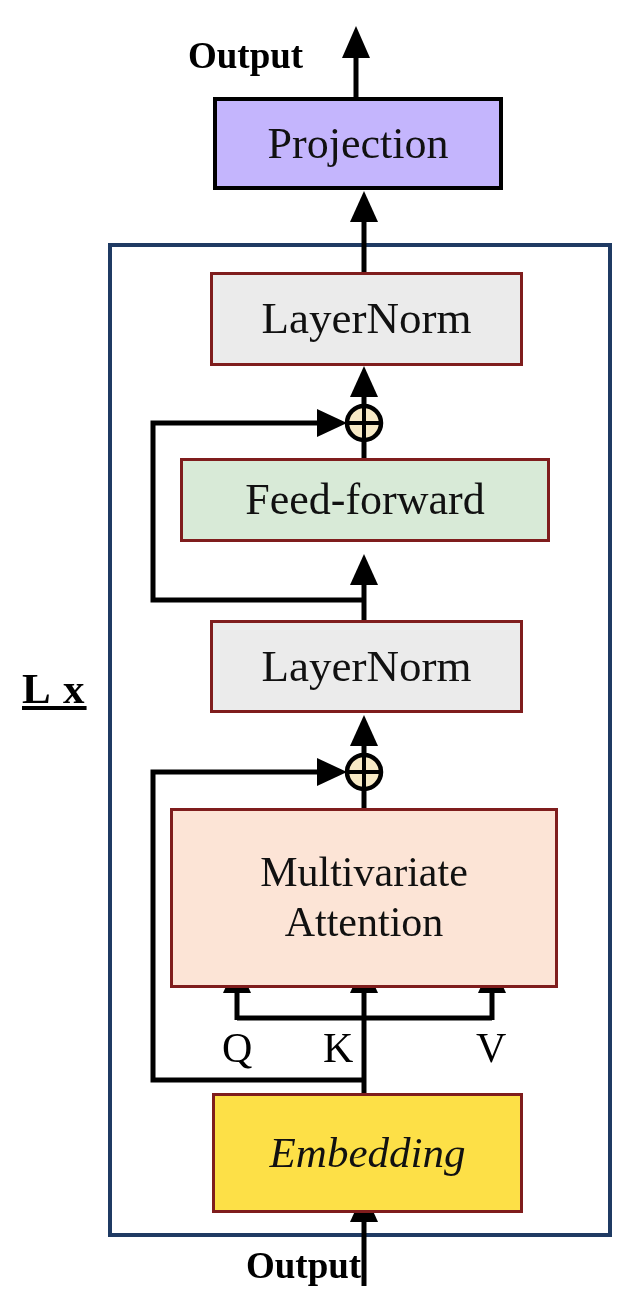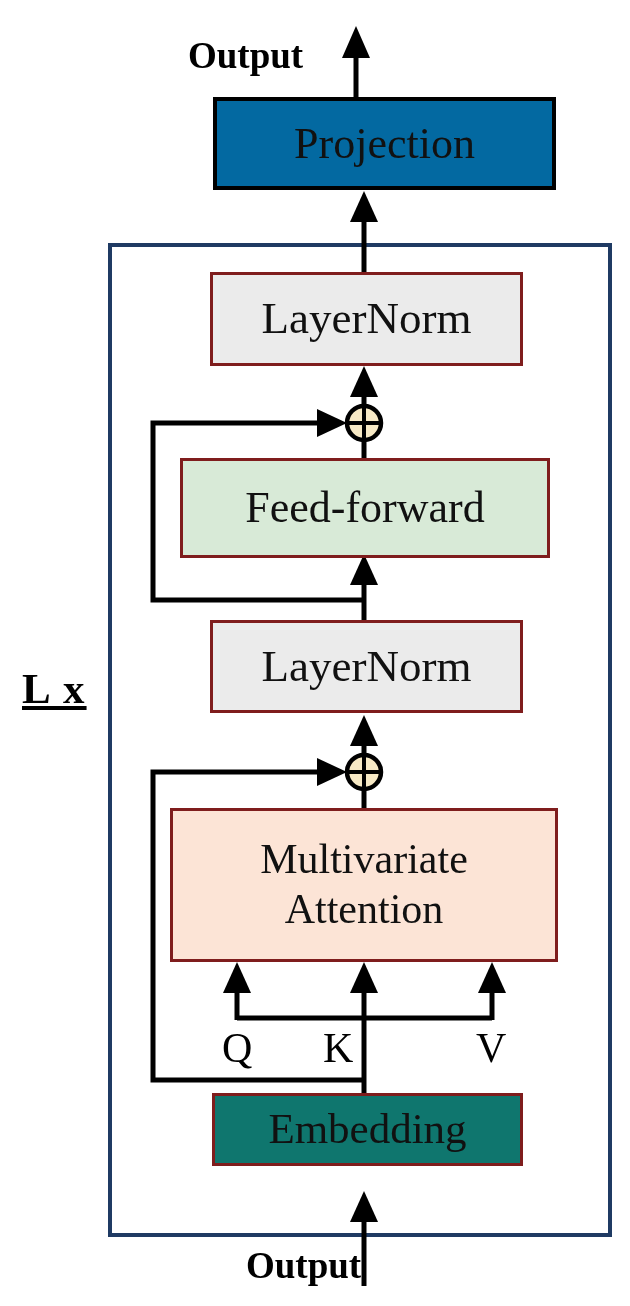--- a/index.html
+++ b/index.html
@@ -99,42 +99,42 @@
     <g>
       <circle cx="364" cy="423" r="17" stroke="#000000" stroke-width="4.5" fill="#f7e9c5"></circle>
       <path stroke="#000000" stroke-width="4" fill="none" d="M347,423 L381,423 M364,406 L364,440"></path>
       <circle cx="364" cy="772" r="17" stroke="#000000" stroke-width="4.5" fill="#f7e9c5"></circle>
       <path stroke="#000000" stroke-width="4" fill="none" d="M347,772 L381,772 M364,755 L364,789"></path>
     </g>
   </svg>
 
   <div class="frame" style="left: 108px; top: 243px; width: 504px; height: 994px; border-color: rgb(31, 58, 99);"></div>
 
-  <div class="node node--projection" style="left: 213px; top: 97px; width: 343px; height: 93px; background-color: #0369a1;">
+  <div class="node node--projection" style="left: 213px; top: 97px; width: 290px; height: 93px; background-color: #c4b5fd;">
     <span>Projection</span>
   </div>
 
   <div class="node node--layernorm" style="left: 210px; top: 272px; width: 313px; height: 94px; background-color: rgb(235, 235, 235);">
     <span>LayerNorm</span>
   </div>
 
-  <div class="node node--ff" style="left: 180px; top: 458px; width: 370px; height: 100px; background-color: rgb(216, 234, 215);">
+  <div class="node node--ff" style="left: 180px; top: 458px; width: 370px; height: 84px; background-color: rgb(216, 234, 215);">
     <span>Feed-forward</span>
   </div>
 
   <div class="node node--layernorm" style="left: 210px; top: 620px; width: 313px; height: 93px; background-color: rgb(235, 235, 235);">
     <span>LayerNorm</span>
   </div>
 
-  <div class="node node--attn" style="left: 170px; top: 808px; width: 388px; height: 154px; background-color: rgb(252, 228, 214);">
+  <div class="node node--attn" style="left: 170px; top: 808px; width: 388px; height: 180px; background-color: rgb(252, 228, 214);">
     <span>Multivariate</span>
     <span>Attention</span>
   </div>
 
-  <div class="node node--emb" style="left: 212px; top: 1093px; width: 311px; height: 73px; background-color: #0f766e;">
+  <div class="node node--emb" style="left: 212px; top: 1093px; width: 311px; height: 120px; background-color: #fde047; font-style: italic;">
     <span>Embedding</span>
   </div>
 
   <div class="lbl lbl--bold lbl--output">Output</div>
   <div class="lbl lbl--bold lbl--lx">L x</div>
   <div class="lbl lbl--qkv lbl--q">Q</div>
   <div class="lbl lbl--qkv lbl--k">K</div>
   <div class="lbl lbl--qkv lbl--v">V</div>
   <div class="lbl lbl--bold lbl--input">Output</div>
 

